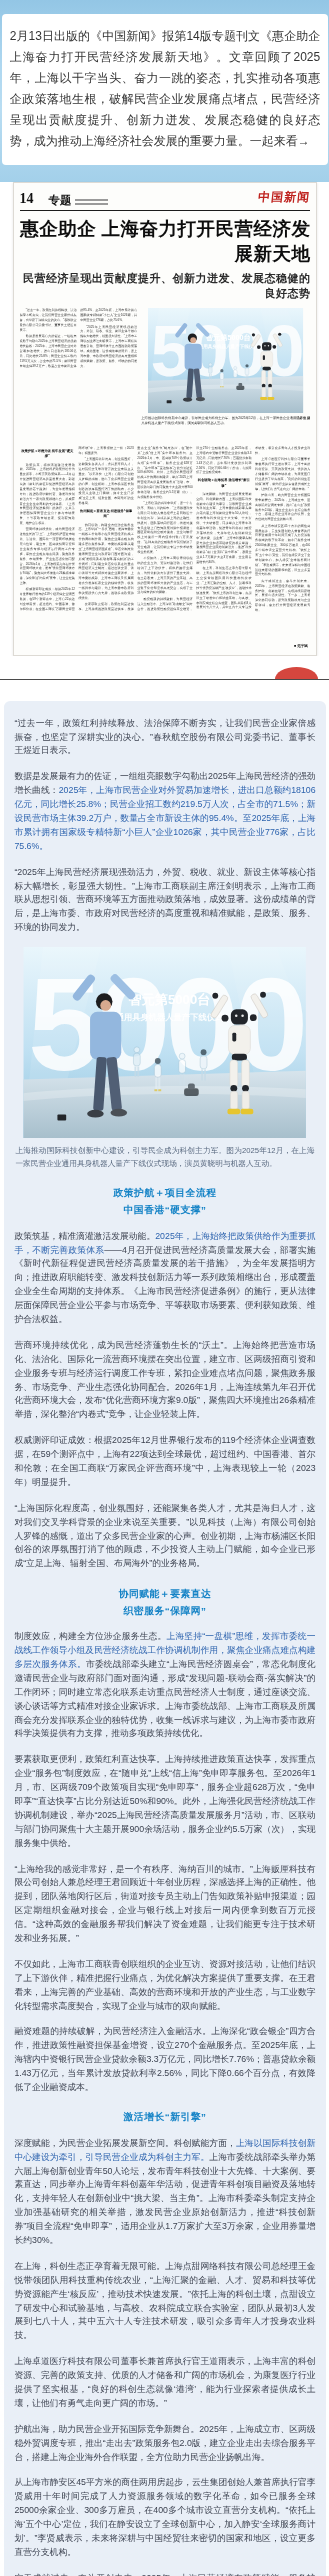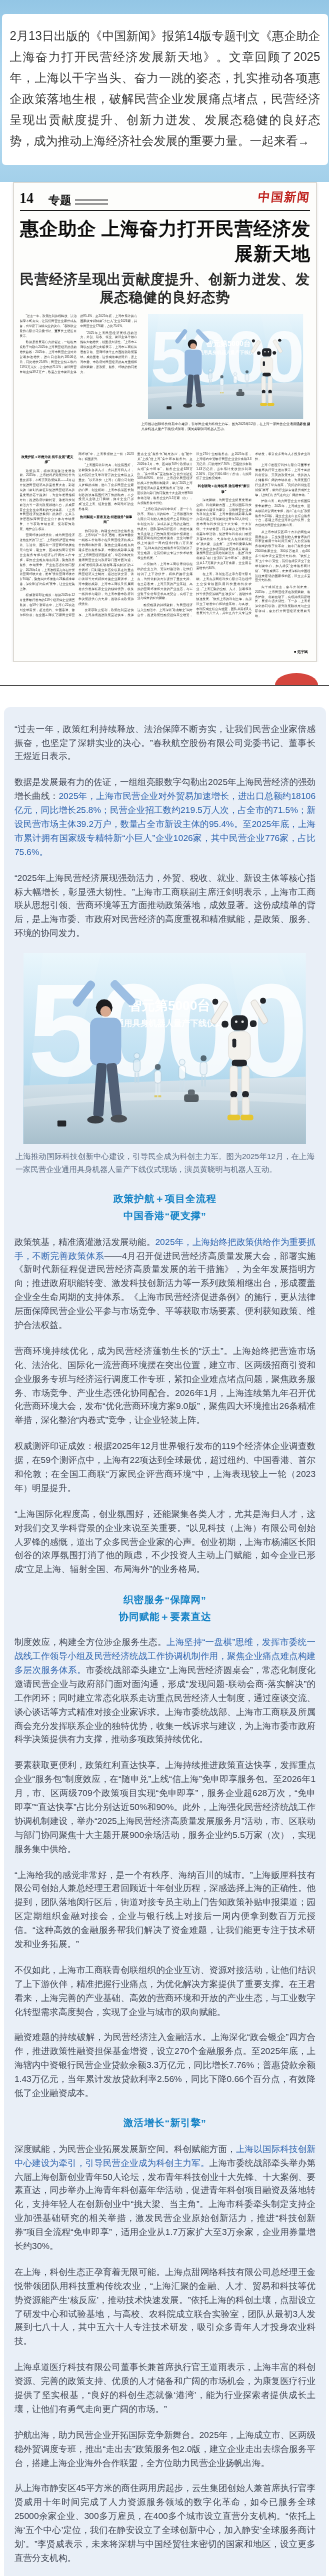--- a/index.html
+++ b/index.html
@@ -17,21 +17,21 @@
   .np-head{display:flex;align-items:flex-end;}
   .np-pageno{font-family:"Liberation Serif","DejaVu Serif",serif;font-size:14px;font-weight:700;color:#111;line-height:1;}
   .np-section{font-size:11.3px;font-weight:900;color:#111;line-height:1;margin-left:15px;}
   .np-meta{width:33px;height:6.7px;margin:0 0 0.5px 4.1px;
         background:repeating-linear-gradient(#9a9a9a 0 1.5px,transparent 1.5px 4.1px);}
   .np-masthead{margin-left:auto;font-family:"Liberation Serif","DejaVu Serif",serif;
         font-size:12px;font-weight:900;color:#bf2420;transform:skewX(-6deg);letter-spacing:1px;}
   .np-rule{border:none;border-top:1px solid #1c1c1c;margin:3.6px 0 6.2px;}
   .np-headline{font-family:"Liberation Serif","DejaVu Serif",serif;font-size:18.5px;font-weight:900;
         color:#0d0d0d;text-align:right;line-height:1.35;margin:0;letter-spacing:0.5px;}
-  .np-sub{text-align:center;font-size:14px;font-weight:700;color:#2b2b2b;margin:4.6px 0 7.2px;letter-spacing:0.5px;font-family:Liberation Mono, monospace;}
+  .np-sub{text-align:right;font-size:11px;font-weight:700;color:#2b2b2b;margin:4.6px 0 7.2px;letter-spacing:0.5px;font-family:Liberation Mono, monospace;}
   .np-body-top{display:flex;gap:4.1px;height:133px;overflow:hidden;}
   .np-cols2{width:41%;column-count:2;column-gap:3.6px;}
   .np-smalltext,.np-cols2,.np-body-bottom{font-size:3.1px;line-height:1.58;color:#333;text-align:justify;}
   .np-cols2 p,.np-body-bottom p{margin:0 0 1.5px;text-indent:2em;}
   .np-photo{width:59%;}
   .np-photo svg{width:100%;height:105px;display:block;}
   .np-cap{font-size:3.3px;line-height:1.65;color:#1f1f1f;margin-top:2.1px;text-align:justify;}
   .np-cap .credit{float:right;font-weight:700;}
   .np-body-bottom{position:relative;margin-top:4.6px;height:205px;overflow:hidden;
         column-count:5;column-gap:3.6px;}
@@ -225,22 +225,22 @@
   </figure>
 <h2 class="sec">
         <div>政策护航＋项目全流程</div>
         <div>中国香港“硬支撑”</div>
       </h2>
       <p class="para"><span>政策筑基，精准滴灌激活发展动能。</span><span class="hl">2025年，上海始终把政策供给作为重要抓手，不断完善政策体系</span><span>——4月召开促进民营经济高质量发展大会，部署实施《新时代新征程促进民营经济高质量发展的若干措施》，为全年发展指明方向；推进政府职能转变、激发科技创新活力等一系列政策相继出台，形成覆盖企业全生命周期的支持体系。《上海市民营经济促进条例》的施行，更从法律层面保障民营企业公平参与市场竞争、平等获取市场要素、便利获知政策、维护合法权益。</span></p>
       <p class="para"><span>营商环境持续优化，成为民营经济蓬勃生长的“沃土”。上海始终把营造市场化、法治化、国际化一流营商环境摆在突出位置，建立市、区两级招商引资和企业服务专班与经济运行调度工作专班，紧扣企业难点堵点问题，聚焦政务服务、市场竞争、产业生态强化协同配合。2026年1月，上海连续第九年召开优化营商环境大会，发布“优化营商环境方案9.0版”，聚焦四大环境推出26条精准举措，深化整治“内卷式”竞争，让企业轻装上阵。</span></p>
       <p class="para"><span>权威测评印证成效：根据2025年12月世界银行发布的119个经济体企业调查数据，在59个测评点中，上海有22项达到全球最优，超过纽约、中国香港、首尔和伦敦；在全国工商联“万家民企评营商环境”中，上海表现较上一轮（2023年）明显提升。</span></p>
       <p class="para"><span>“上海国际化程度高，创业氛围好，还能聚集各类人才，尤其是海归人才，这对我们交叉学科背景的企业来说至关重要。”以见科技（上海）有限公司创始人罗锋的感慨，道出了众多民营企业家的心声。创业初期，上海市杨浦区长阳创谷的浓厚氛围打消了他的顾虑，不少投资人主动上门赋能，如今企业已形成“立足上海、辐射全国、布局海外”的业务格局。</span></p>
       <h2 class="sec">
+        <div>协同赋能＋要素直达</div>
         <div>织密服务“保障网”</div>
-        <div>协同赋能＋要素直达</div>
       </h2>
       <p class="para"><span>制度效应，构建全方位涉企服务生态。</span><span class="hl">上海坚持“一盘棋”思维，发挥市委统一战线工作领导小组及民营经济统战工作协调机制作用，聚焦企业痛点难点构建多层次服务体系。</span><span>市委统战部牵头建立“上海民营经济圆桌会”，常态化制度化邀请民营企业与政府部门面对面沟通，形成“发现问题-联动会商-落实解决”的工作闭环；同时建立常态化联系走访重点民营经济人士制度，通过座谈交流、谈心谈话等方式精准对接企业家诉求。上海市委统战部、上海市工商联及所属商会充分发挥联系企业的独特优势，收集一线诉求与建议，为上海市委市政府科学决策提供有力支撑，推动多项政策持续优化。</span></p>
       <p class="para"><span>要素获取更便利，政策红利直达快享。上海持续推进政策直达快享，发挥重点企业“服务包”制度效应，在“随申兑”上线“信上海”免申即享服务包。至2026年1月，市、区两级709个政策项目实现“免申即享”，服务企业超628万次，“免申即享”“直达快享”占比分别达近50%和90%。此外，上海强化民营经济统战工作协调机制建设，举办“2025上海民营经济高质量发展服务月”活动，市、区联动与部门协同聚焦十大主题开展900余场活动，服务企业约5.5万家（次），实现服务集中供给。</span></p>
       <p class="para"><span>“上海给我的感觉非常好，是一个有秩序、海纳百川的城市。”上海贩厘科技有限公司创始人兼总经理王君回顾近十年创业历程，深感选择上海的正确性。他提到，团队落地闵行区后，街道对接专员主动上门告知政策补贴申报渠道；园区定期组织金融对接会，企业与银行线上对接后一周内便拿到数百万元授信。“这种高效的金融服务帮我们解决了资金难题，让我们能更专注于技术研发和业务拓展。”</span></p>
       <p class="para"><span>不仅如此，上海市工商联青创联组织的企业互访、资源对接活动，让他们结识了上下游伙伴，精准把握行业痛点，为优化解决方案提供了重要支撑。在王君看来，上海完善的产业基础、高效的营商环境和开放的产业生态，与工业数字化转型需求高度契合，实现了企业与城市的双向赋能。</span></p>
       <p class="para"><span>融资难题的持续破解，为民营经济注入金融活水。上海深化“政会银企”四方合作，推进政策性融资担保基金增资，设立270个金融服务点。至2025年底，上海辖内中资银行民营企业贷款余额3.3万亿元，同比增长7.76%；普惠贷款余额1.43万亿元，当年累计发放贷款利率2.56%，同比下降0.66个百分点，有效降低了企业融资成本。</span></p>
       <h2 class="sec">
         <div>激活增长“新引擎”</div>
       </h2>
       <p class="para"><span>深度赋能，为民营企业拓展发展新空间。科创赋能方面，</span><span class="hl">上海以国际科技创新中心建设为牵引，引导民营企业成为科创主力军。</span><span>上海市委统战部牵头举办第六届上海创新创业青年50人论坛，发布青年科技创业十大先锋、十大案例、要素直达，同步举办上海青年科创嘉年华活动，促进青年科创项目融资及落地转化，支持年轻人在创新创业中“挑大梁、当主角”。上海市科委牵头制定支持企业加强基础研究的相关举措，激发民营企业原始创新活力，推进“科技创新券”项目全流程“免申即享”，适用企业从1.7万家扩大至3万余家，企业用券量增长约30%。</span></p>

